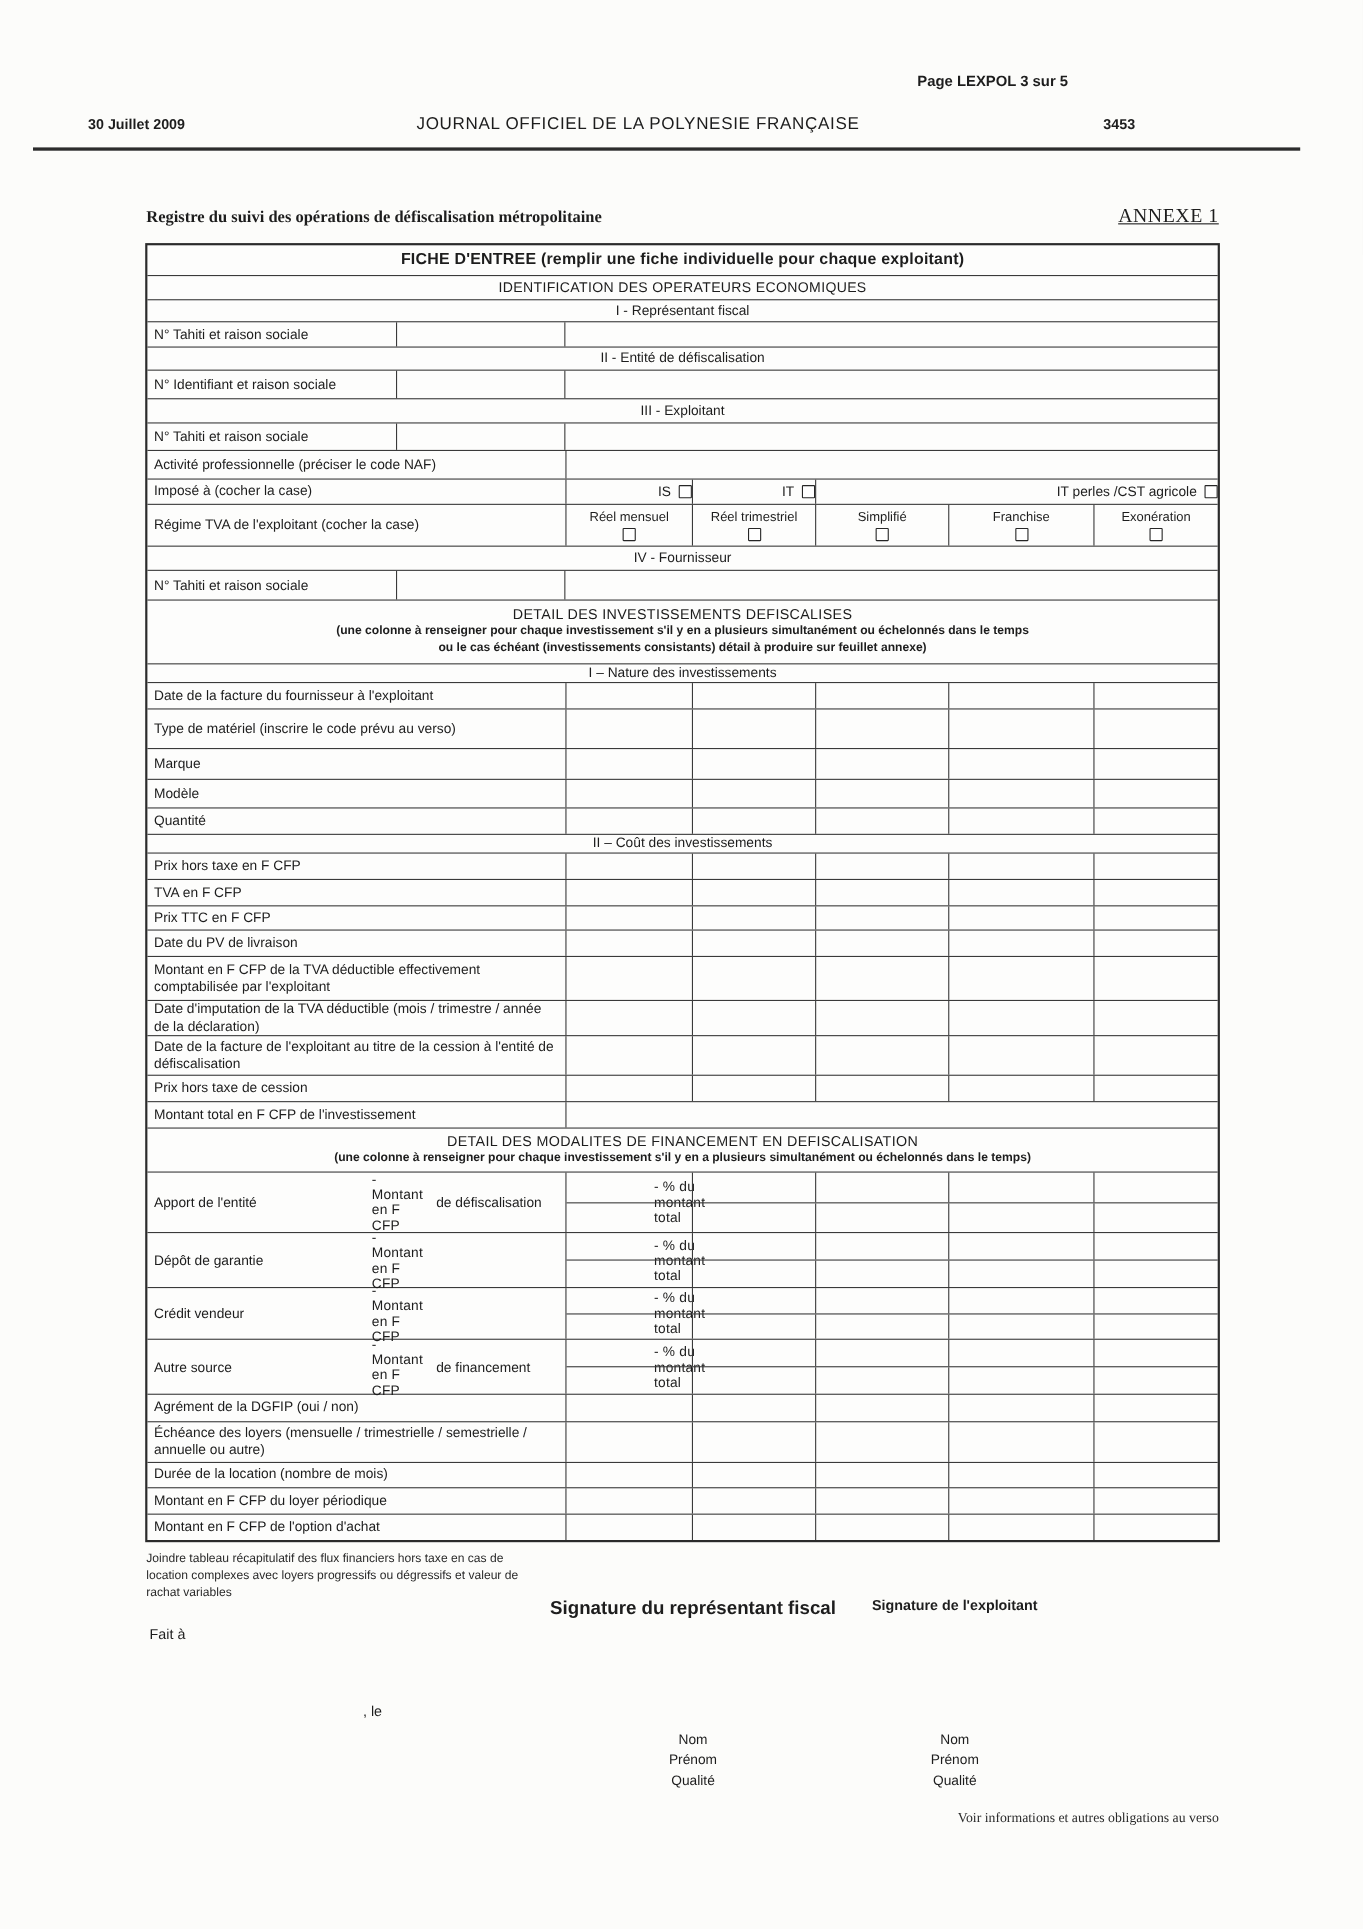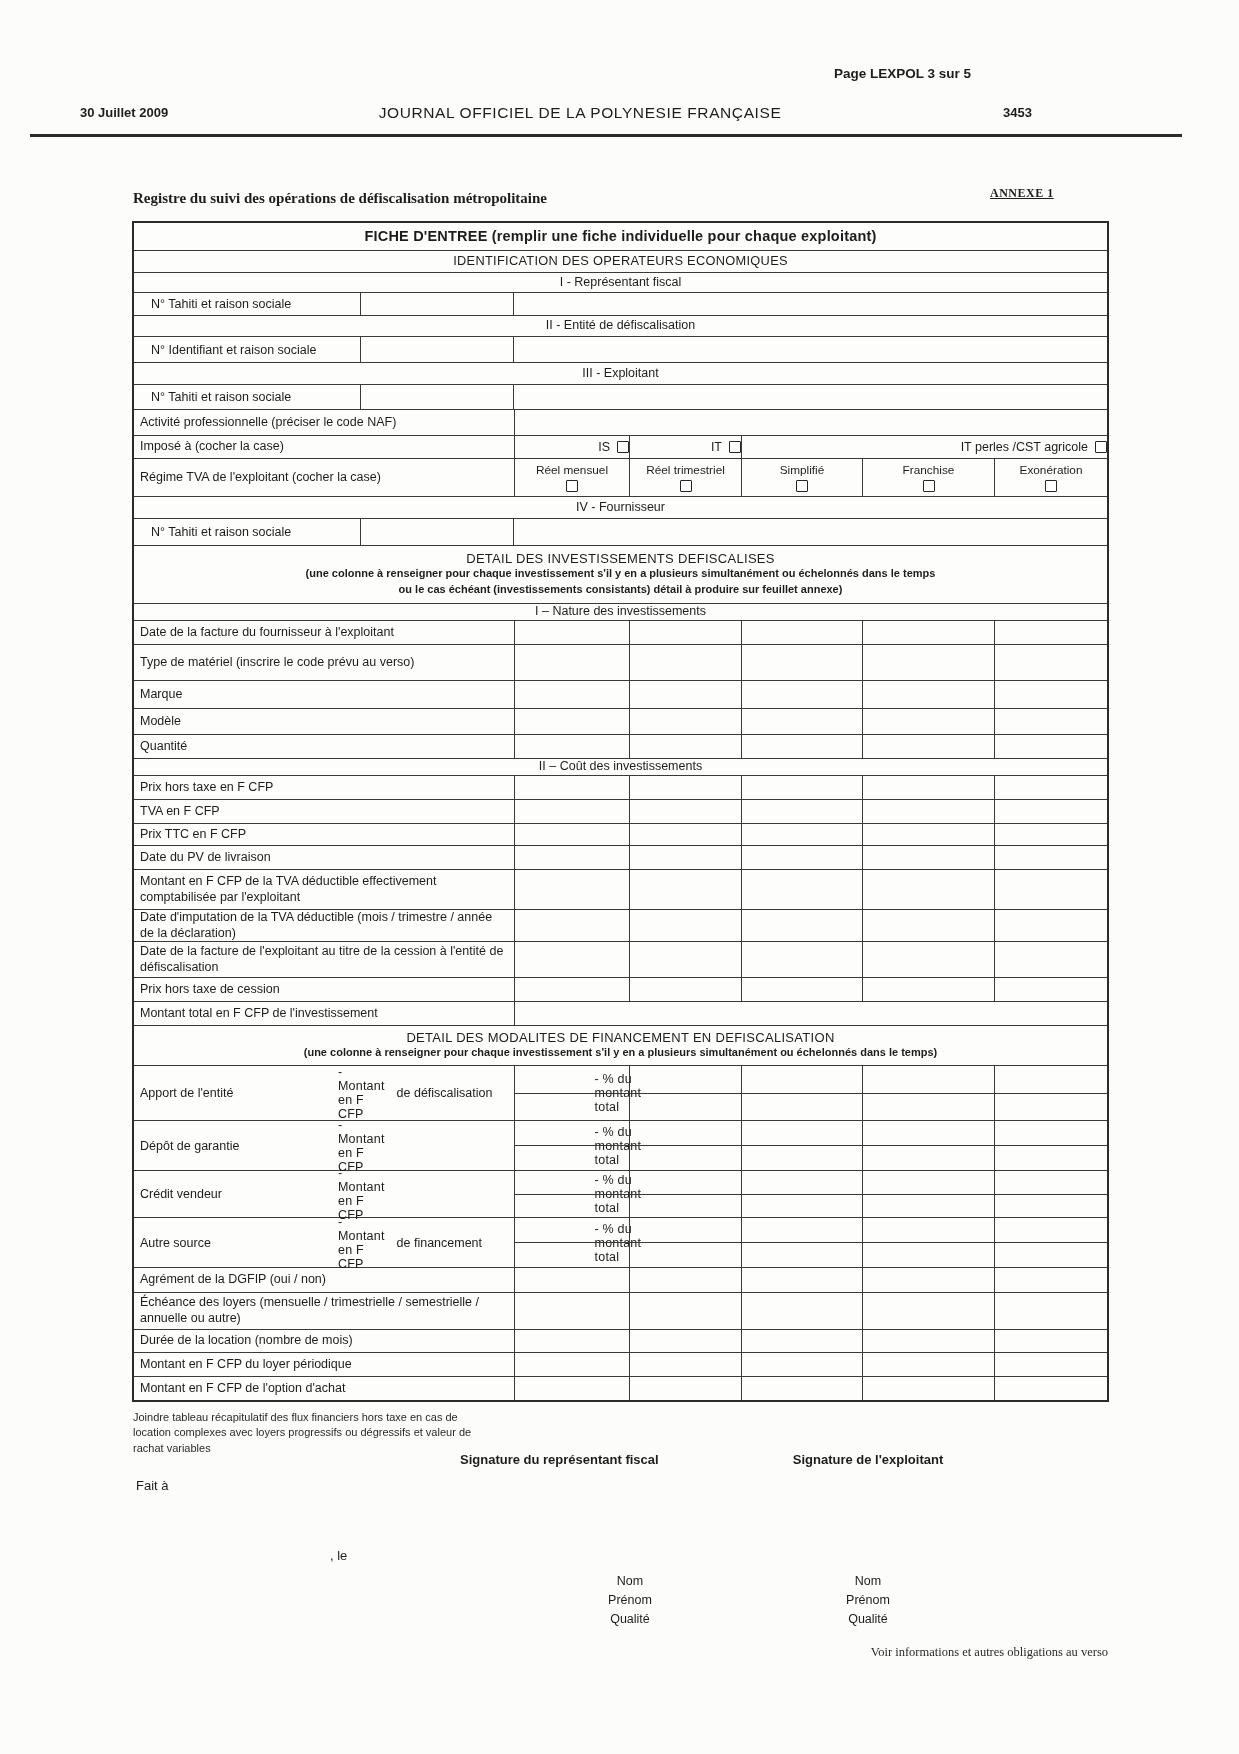--- a/index.html
+++ b/index.html
@@ -12,22 +12,22 @@
   .lexpol{ position:absolute; top:66px; left:806px; width:165px; text-align:right;
            font-size:13.5px; font-weight:bold; }
   .masthead-date{ position:absolute; top:105px; left:80px; font-size:13px; font-weight:bold; }
   .masthead-title{ position:absolute; top:104px; left:300px; width:560px; text-align:center;
                    font-size:15.5px; letter-spacing:.6px; }
   .masthead-folio{ position:absolute; top:105px; left:1003px; font-size:13px; font-weight:bold; }
   .head-rule{ position:absolute; top:134px; left:30px; width:1152px; height:3px; background:#2c2c2c; }
 
   .registre{ position:absolute; top:190px; left:133px; font-family:"Liberation Serif","DejaVu Serif",serif;
              font-size:15px; font-weight:bold; }
-  .annexe{ position:absolute; top:186px; left:990px; width:118px; text-align:left;
-           font-family:"Liberation Serif","DejaVu Serif",serif; font-size:12px; font-weight:bold;
+  .annexe{ position:absolute; top:186px; left:990px; width:118px; text-align:right;
+           font-family:"Liberation Serif","DejaVu Serif",serif; font-size:18px; font-weight:normal;
            text-decoration:underline; letter-spacing:.5px; }
 
   
   .form{ position:absolute; top:221px; left:132px; width:977px; border:2px solid #2b2b2b;
          background:#fdfdfc; font-size:12.5px; }
   .fr{ display:flex; border-bottom:1px solid var(--ln); }
   .fr:last-child{ border-bottom:none; }
   .lab{ width:380px; padding:2px 6px; display:flex; align-items:center; line-height:1.25; flex-shrink:0; }
   .col{ border-left:1px solid var(--ln); flex-shrink:0; }
   .c1{ width:115px; } .c2{ width:112px; } .c3{ width:121px; } .c4{ width:132px; } .c5{ width:112px; flex:1; }
@@ -37,21 +37,21 @@
   .band{ justify-content:center; align-items:center; text-align:center; display:flex; }
   .band span{ line-height:1.1; }
   .title-band span{ font-size:14.5px; font-weight:bold; letter-spacing:.2px; }
   .ident-band span{ font-size:12.8px; letter-spacing:.3px; }
   .sec-band span{ font-size:12.5px; }
 
   .bandcol{ flex-direction:column; justify-content:center; align-items:center; text-align:center; }
   .bt{ font-size:13px; letter-spacing:.3px; }
   .bs{ font-size:11px; font-weight:bold; line-height:1.45; }
 
-  .labs{ width:227px; border-right:1px solid var(--ln); padding:2px 17px; display:flex; align-items:center; flex-shrink:0;}
+  .labs{ width:227px; border-right:1px solid var(--ln); padding:2px 6px; display:flex; align-items:center; flex-shrink:0;}
   .mid{ width:153px; border-right:1px solid var(--ln); flex-shrink:0; }
   .rest{ flex:1; }
 
   .tvac{ display:flex; flex-direction:column; align-items:center; justify-content:center; gap:3px; padding:2px 0; }
   .tvname{ font-size:11.8px; }
 
   .cb{ width:12px; height:12px; border:1.5px solid #262626; display:inline-block; background:#fff;
        border-radius:1px; flex-shrink:0; }
 
   
@@ -63,21 +63,21 @@
   .fdr{ flex:1; display:flex; }
   .fdr.topr{ border-bottom:1px solid var(--ln); }
   .d1{ width:114px; flex-shrink:0; }
   .d2{ width:112px; border-left:1px solid var(--ln); flex-shrink:0; }
   .d3{ width:121px; border-left:1px solid var(--ln); flex-shrink:0; }
   .d4{ width:132px; border-left:1px solid var(--ln); flex-shrink:0; }
   .d5{ flex:1; border-left:1px solid var(--ln); }
 
   
   .note{ position:absolute; top:1410px; left:133px; width:358px; font-size:11px; line-height:1.4; color:#2a2a2a; }
-  .sig1{ position:absolute; top:1452px; left:460px; width:340px; text-align:left; font-size:13px; font-weight:600; }
+  .sig1{ position:absolute; top:1452px; left:460px; width:340px; text-align:center; font-size:17px; font-weight:600; }
   .sig2{ position:absolute; top:1452px; left:700px; width:336px; text-align:center; font-size:13px; font-weight:600; }
   .faita{ position:absolute; top:1478px; left:136px; font-size:13px; }
   .faitle{ position:absolute; top:1548px; left:305px; font-size:13px;margin-left:25px; }
   .nameblock{ position:absolute; width:160px; text-align:center; font-size:12.5px; line-height:19px; }
   .nb1{ top:1572px; left:550px; }
   .nb2{ top:1572px; left:788px; }
   .verso{ position:absolute; top:1645px; left:740px; width:368px; text-align:right;
           font-family:"Liberation Serif","DejaVu Serif",serif; font-size:12.5px; color:#2a2a2a; }
 </style>
 </head>

